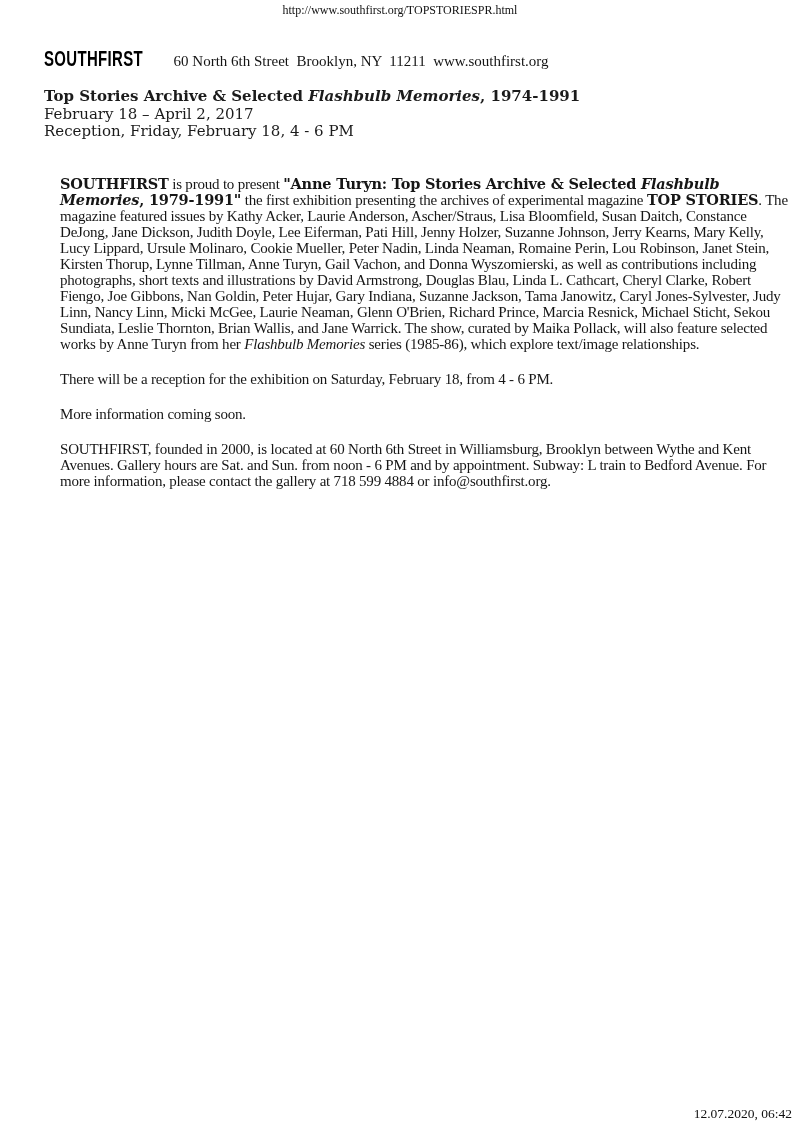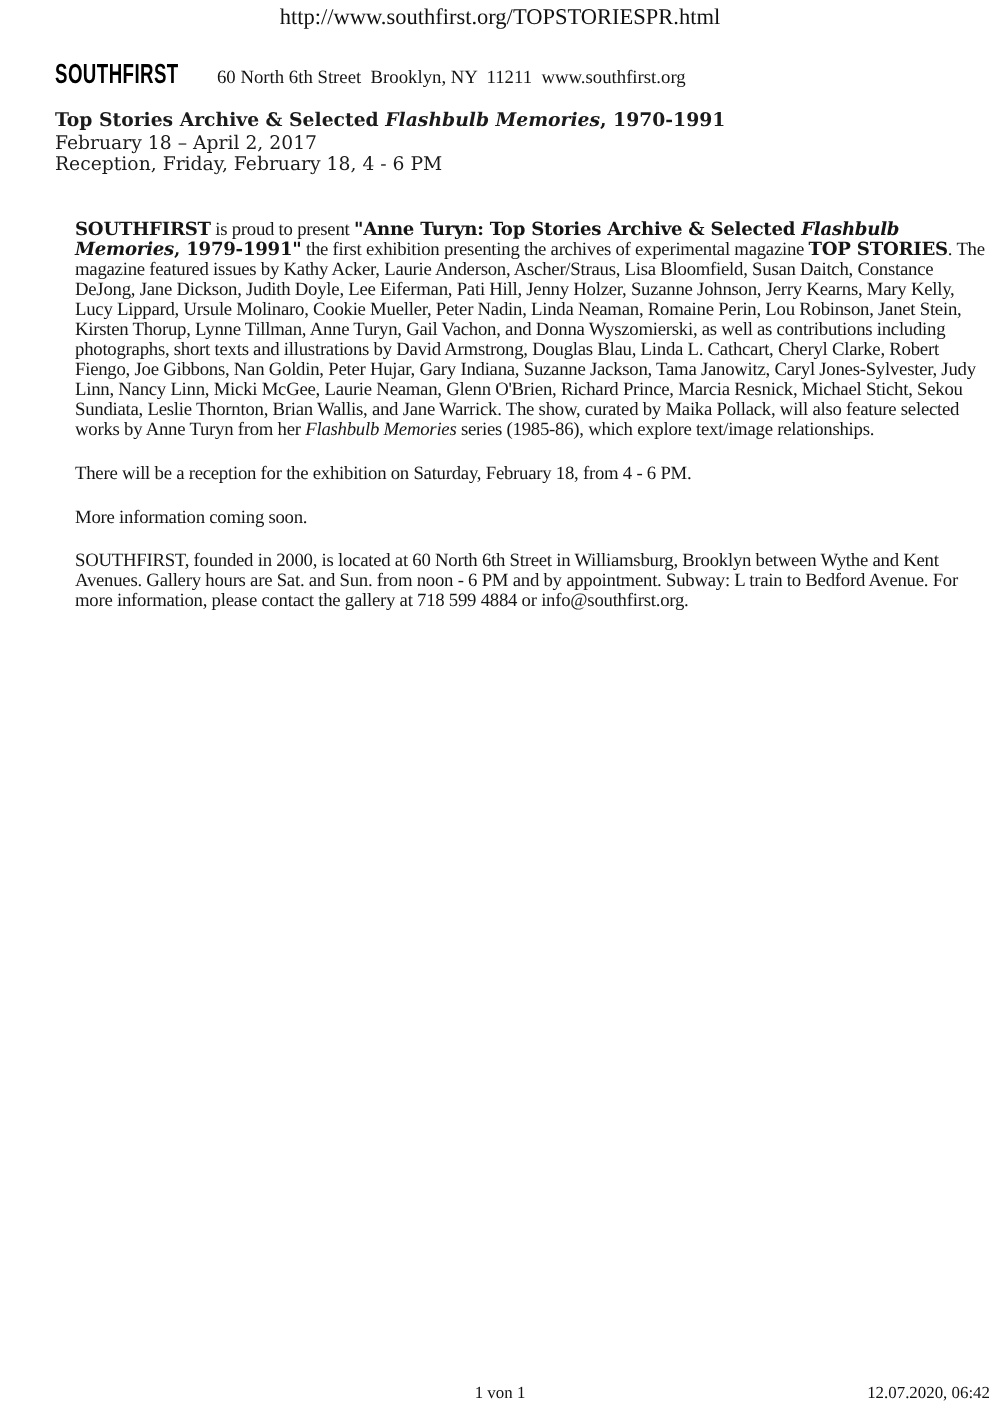--- a/index.html
+++ b/index.html
@@ -17,21 +17,21 @@
   }
 
   
   .url-line {
     position: absolute;
     top: 3px;
     left: 0;
     right: 0;
     text-align: center;
     font-family: "Liberation Serif", serif;
-    font-size: 18px;
+    font-size: 12px;
     color: #111;
   }
 
   
   .masthead {
     position: absolute;
     top: 46px;
     left: 44px;
     white-space: nowrap;
   }
@@ -114,33 +114,32 @@
 
 <div class="page">
 
   <div class="url-line">http://www.southfirst.org/TOPSTORIESPR.html</div>
 
   <div class="masthead">
     <span class="logo">SOUTHFIRST</span><span class="address">60 North 6th Street  Brooklyn, NY  11211  www.southfirst.org</span>
   </div>
 
   <div class="title-block">
-    <div class="bold"><span>Top Stories Archive &amp; Selected </span><span class="it">Flashbulb Memories</span><span>, 1970-1991</span></div>
+    <div class="bold"><span>Top Stories Archive &amp; Selected </span><span class="it">Flashbulb Memories</span><span>, 1974-1991</span></div>
     <div>February 18 – April 2, 2017</div>
     <div>Reception, Friday, February 18, 4 - 6 PM</div>
   </div>
 
   <div class="body-text">
     <p><span class="georgia-bold">SOUTHFIRST</span><span> is proud to present </span><span class="georgia-bold">"Anne Turyn: Top Stories Archive &amp; Selected </span><span class="georgia-bold it">Flashbulb Memories</span><span class="georgia-bold">, 1979-1991"</span><span> the first exhibition presenting the archives of experimental magazine </span><span class="georgia-bold">TOP STORIES</span><span>. The magazine featured issues by Kathy Acker, Laurie Anderson, Ascher/Straus, Lisa Bloomfield, Susan Daitch, Constance DeJong, Jane Dickson, Judith Doyle, Lee Eiferman, Pati Hill, Jenny Holzer, Suzanne Johnson, Jerry Kearns, Mary Kelly, Lucy Lippard, Ursule Molinaro, Cookie Mueller, Peter Nadin, Linda Neaman, Romaine Perin, Lou Robinson, Janet Stein, Kirsten Thorup, Lynne Tillman, Anne Turyn, Gail Vachon, and Donna Wyszomierski, as well as contributions including photographs, short texts and illustrations by David Armstrong, Douglas Blau, Linda L. Cathcart, Cheryl Clarke, Robert Fiengo, Joe Gibbons, Nan Goldin, Peter Hujar, Gary Indiana, Suzanne Jackson, Tama Janowitz, Caryl Jones-Sylvester, Judy Linn, Nancy Linn, Micki McGee, Laurie Neaman, Glenn O'Brien, Richard Prince, Marcia Resnick, Michael Sticht, Sekou Sundiata, Leslie Thornton, Brian Wallis, and Jane Warrick. The show, curated by Maika Pollack, will also feature selected works by Anne Turyn from her </span><span class="it">Flashbulb Memories</span><span> series (1985-86), which explore text/image relationships.</span></p>
 
     <p>There will be a reception for the exhibition on Saturday, February 18, from 4 - 6 PM.</p>
 
     <p>More information coming soon.</p>
 
     <p>SOUTHFIRST, founded in 2000, is located at 60 North 6th Street in Williamsburg, Brooklyn between Wythe and Kent Avenues. Gallery hours are Sat. and Sun. from noon - 6 PM and by appointment. Subway: L train to Bedford Avenue. For more information, please contact the gallery at 718 599 4884 or info@southfirst.org.</p>
   </div>
 
   <div class="footer">
-    <span class="page-number">1 von 1</span>
     <span class="timestamp">12.07.2020, 06:42</span>
   </div>
 
 </div>
 
 </body></html>

